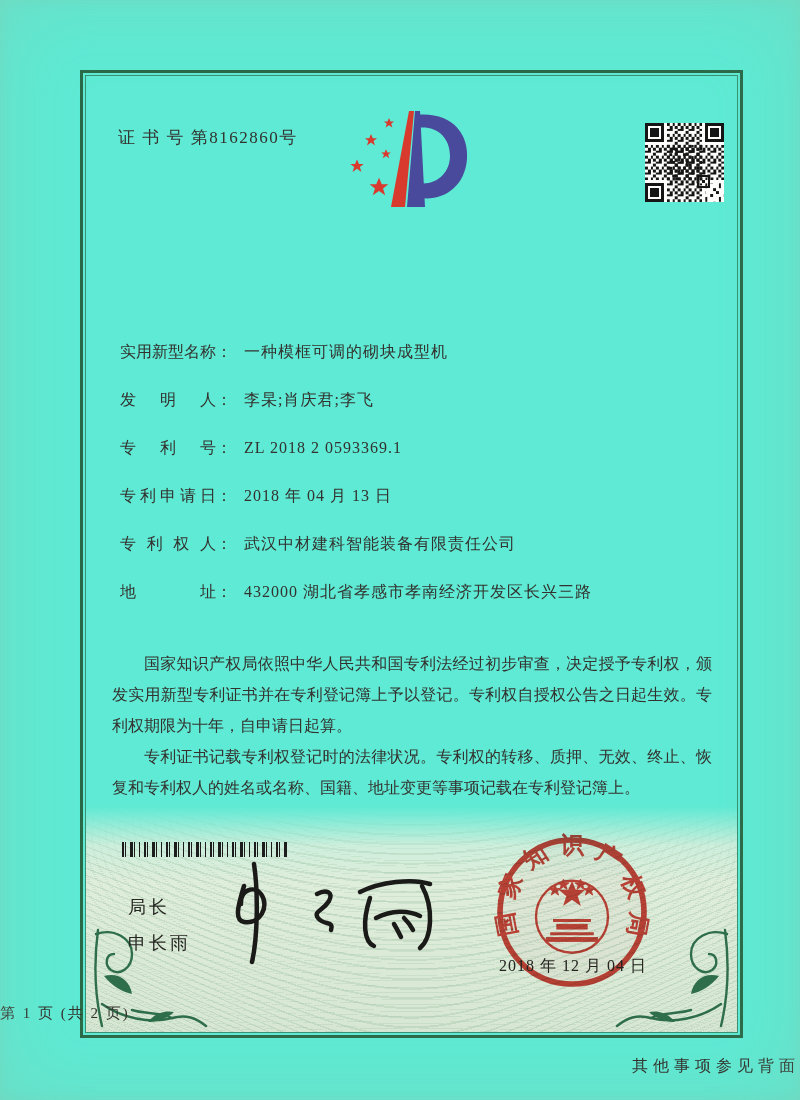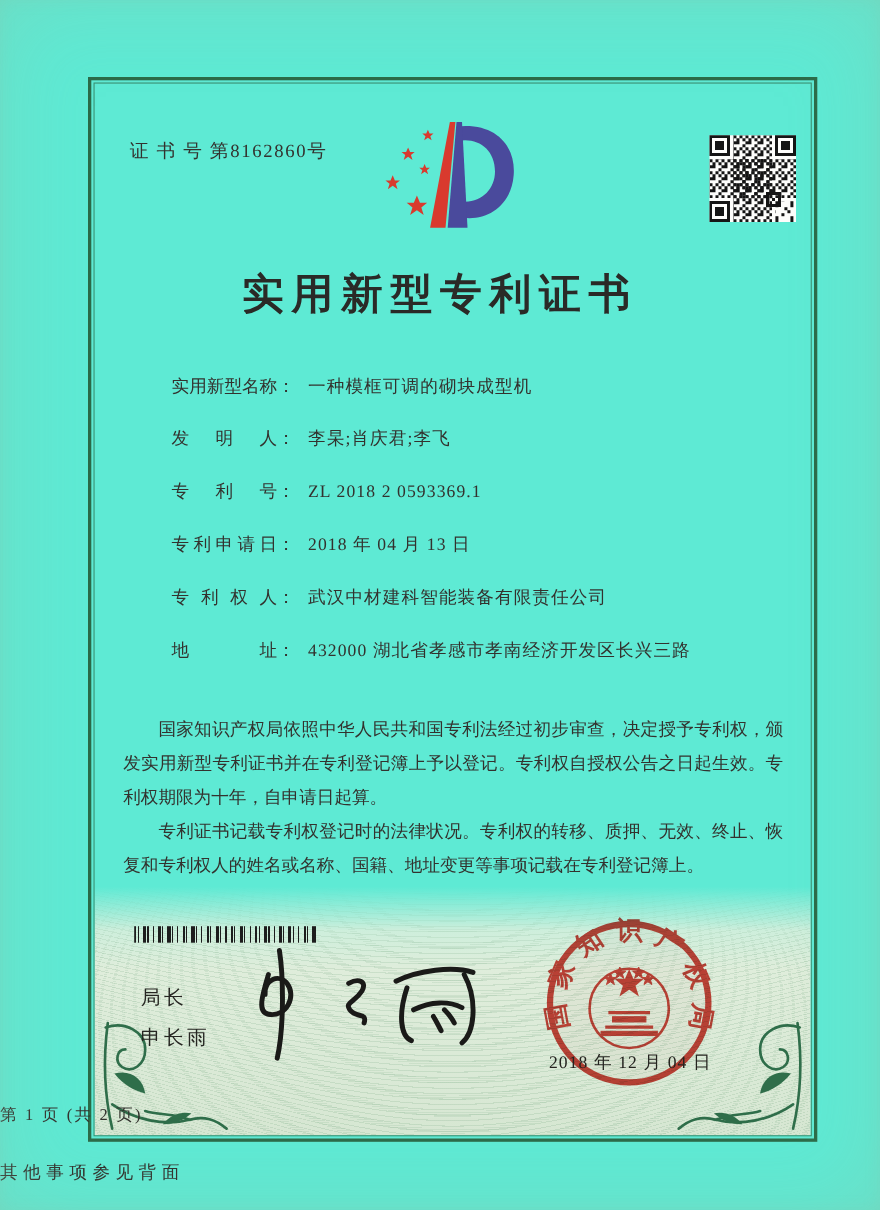--- a/index.html
+++ b/index.html
@@ -34,21 +34,21 @@
   .flourish.left { left:2px; }
 
   
   .cert-no { left:118px; top:126px; font-size:17px; letter-spacing:1.5px; }
   .logo { left:333px; top:103px; width:155px; height:116px; }
   .qr { left:645px; top:123px; width:79px; height:79px; }
   .title { left:0; right:0; top:242px; text-align:center;
            font-size:38px; font-weight:bold; letter-spacing:7px; color:#2a2a27; }
 
   
-  .fields { left:120px; top:328px; width:540px;margin-left:36px; }
+  .fields { left:120px; top:328px; width:540px; }
   .field-row { height:48px; line-height:48px; font-size:16px; white-space:nowrap; }
   .flabel { display:inline-block; width:96px; text-align:justify; text-align-last:justify; }
   .fvalue { margin-left:12px; letter-spacing:1px; }
   .pair2 { margin-left:58px; }
 
   
   .paragraphs { left:112px; top:648px; width:600px; font-size:16px;
                 line-height:31px; text-align:justify; }
   .paragraphs p { text-indent:2em; }
 
@@ -62,21 +62,21 @@
       #1d1d1d 17px 18px, transparent 18px 22px); }
   .director-title { left:128px; top:895px; font-family:"Liberation Sans",sans-serif;
                     font-size:18px; letter-spacing:3px; color:#262622;text-align:center; }
   .director-name  { left:128px; top:931px; font-family:"Liberation Sans",sans-serif;
                     font-size:18px; letter-spacing:3px; color:#262622; }
   .signature { left:214px; top:856px; width:236px; height:114px; }
   .seal { left:482px; top:822px; width:180px; height:180px; opacity:.9; mix-blend-mode:multiply; }
   .seal-date { left:487px; top:956px; width:172px; text-align:center;
                font-size:16px; letter-spacing:1px; color:#24231f; }
   .page-info { left:0; right:0; top:1004px; text-align:left; font-size:15px; letter-spacing:2px; }
-  .back-note { left:0; right:0; top:1056px; text-align:left; font-size:16px; letter-spacing:5px; color:#2f2e2a; }
+  .back-note { left:0; right:0; top:1056px; text-align:right; font-size:16px; letter-spacing:5px; color:#2f2e2a; }
 </style>
 </head>
 <body>
 
 <div class="page">
 
   <div class="frame">
     <div class="frame-inner">
 
       <div class="band">
@@ -142,21 +142,20 @@
     <path d="M0,0 h7 v7 h-7 Z M1,1 v5 h5 v-5 Z" fill="#151515" fill-rule="evenodd"></path>
     <rect x="2" y="2" width="3" height="3" fill="#151515"></rect>
     <path d="M22,0 h7 v7 h-7 Z M23,1 v5 h5 v-5 Z" fill="#151515" fill-rule="evenodd"></path>
     <rect x="24" y="2" width="3" height="3" fill="#151515"></rect>
     <path d="M0,22 h7 v7 h-7 Z M1,23 v5 h5 v-5 Z" fill="#151515" fill-rule="evenodd"></path>
     <rect x="2" y="24" width="3" height="3" fill="#151515"></rect>
     <path d="M19,19 h5 v5 h-5 Z M20,20 v3 h3 v-3 Z" fill="#151515" fill-rule="evenodd"></path>
     <rect x="21" y="21" width="1" height="1" fill="#151515"></rect>
   </svg>
 
-  <div class="abs title">实用新型专利证书</div>
 
   <div class="abs fields">
     <div class="field-row">
       <span class="flabel">实用新型名称</span><span>：</span><span class="fvalue">一种模框可调的砌块成型机</span>
     </div>
     <div class="field-row">
       <span class="flabel">发明人</span><span>：</span><span class="fvalue">李杲;肖庆君;李飞</span>
     </div>
     <div class="field-row">
       <span class="flabel">专利号</span><span>：</span><span class="fvalue">ZL 2018 2 0593369.1</span>

